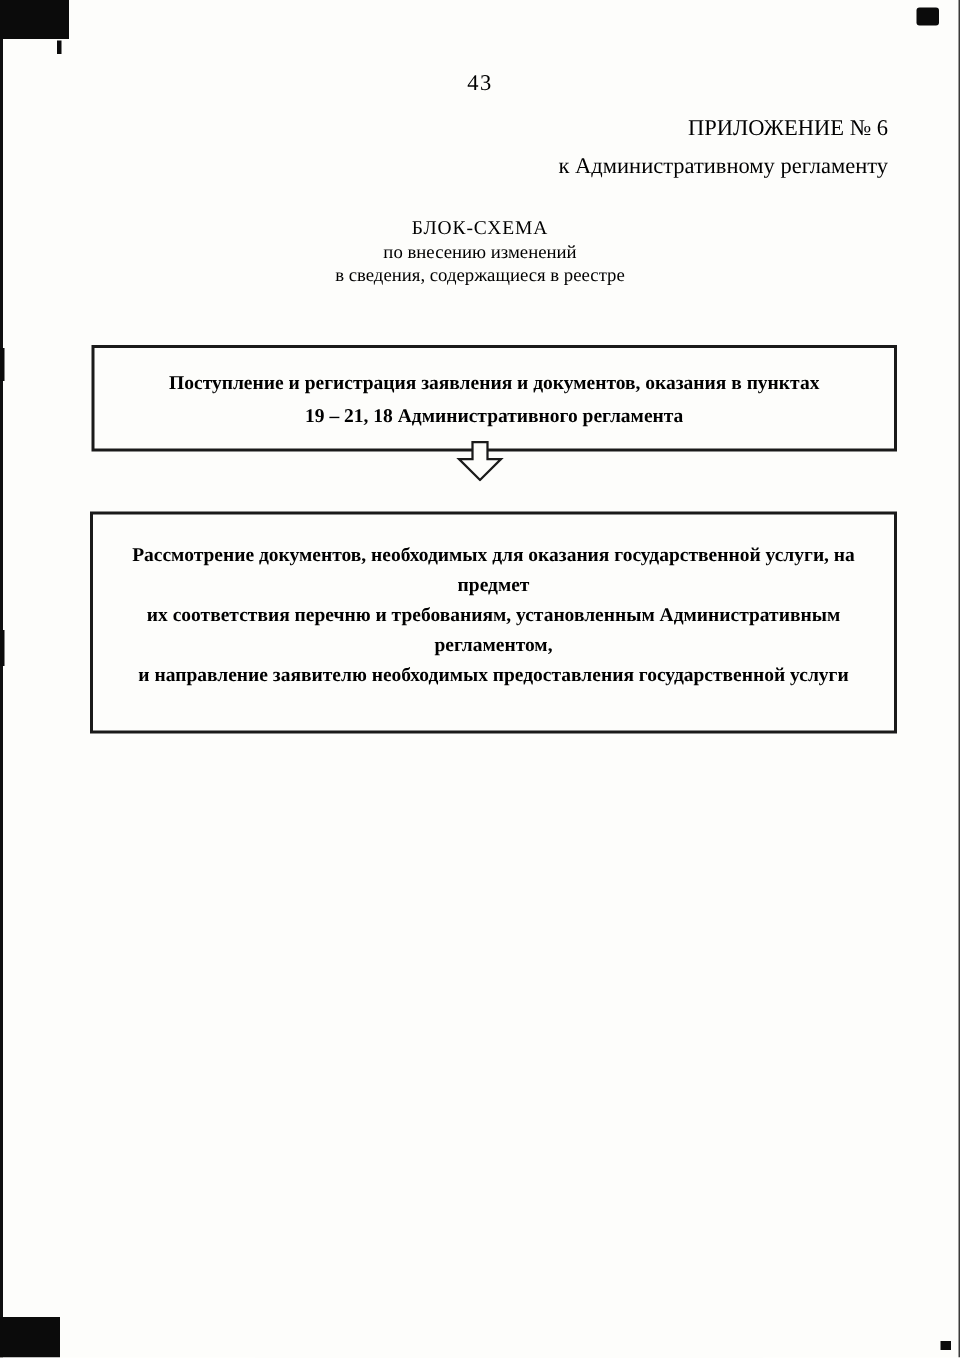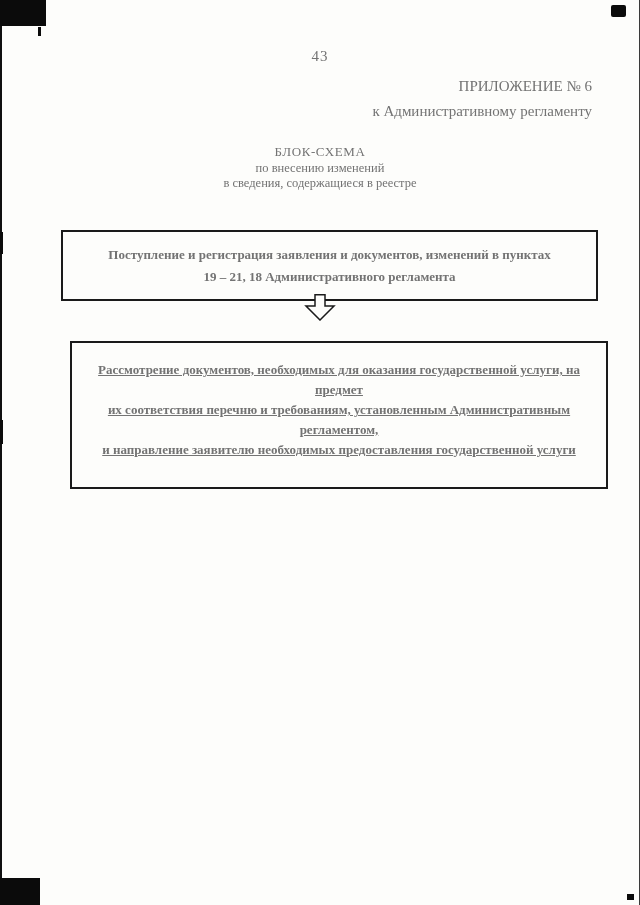--- a/index.html
+++ b/index.html
@@ -4,21 +4,21 @@
 <style>
   * { margin: 0; padding: 0; box-sizing: border-box; }
   html, body { width: 640px; height: 905px; }
   body { font-family: "Liberation Serif", serif; }
 
   .page {
     position: relative;
     width: 640px;
     height: 905px;
     background: #fdfdfb;
-    color: #737373;
+    color: #000000;
     overflow: hidden;
   }
 
   
   .edge-left   { position: absolute; left: 0; top: 0; width: 2px; height: 905px; background: #101010; }
   .edge-right  { position: absolute; right: 0; top: 0; width: 1px; height: 905px; background: #3a3a3a; }
   .artifact    { position: absolute; background: #0b0b0b; }
   .a-topleft       { left: 0;   top: 0;   width: 46px; height: 26px; }
   .a-topleft-tick  { left: 38px; top: 27px; width: 3px;  height: 9px; }
   .a-topright      { left: 611px; top: 5px; width: 15px; height: 12px; border-radius: 2px; }
@@ -59,24 +59,23 @@
     text-align: center;
     font-weight: bold;
     font-size: 13px;
   }
   .box1 {
     top: 230px; left: 61px; width: 537px;
     padding: 12px 24px 11px;
     line-height: 22px;
   }
   .box2 {
-    top: 341px; left: 70px; width: 538px;
+    top: 341px; left: 60px; width: 538px;
     padding: 17px 6px 27px;
     line-height: 20px;
-    text-decoration: underline;
   }
 
   .arrow-wrap {
     position: absolute;
     top: 294px; left: 0; right: 0;
     text-align: center;
     line-height: 0;
   }
 </style>
 </head>
@@ -102,21 +101,21 @@
     <div>к Административному регламенту</div>
   </div>
 
   <div class="doc-title">
     <div class="t1">БЛОК-СХЕМА</div>
     <div class="t2">по внесению изменений</div>
     <div class="t3">в сведения, содержащиеся в реестре</div>
   </div>
 
   <div class="flow-box box1">
-    <div>Поступление и регистрация заявления и документов, изменений в пунктах</div>
+    <div>Поступление и регистрация заявления и документов, оказания в пунктах</div>
     <div>19 – 21, 18 Административного регламента</div>
   </div>
 
   <div class="arrow-wrap">
     <svg width="36" height="27" viewBox="0 0 36 27">
       <polygon points="13,0.8 23,0.8 23,12 32,12 18,26 4,12 13,12" fill="#fdfdfb" stroke="#1a1a1a" stroke-width="1.5"></polygon>
     </svg>
   </div>
 
   <div class="flow-box box2">

